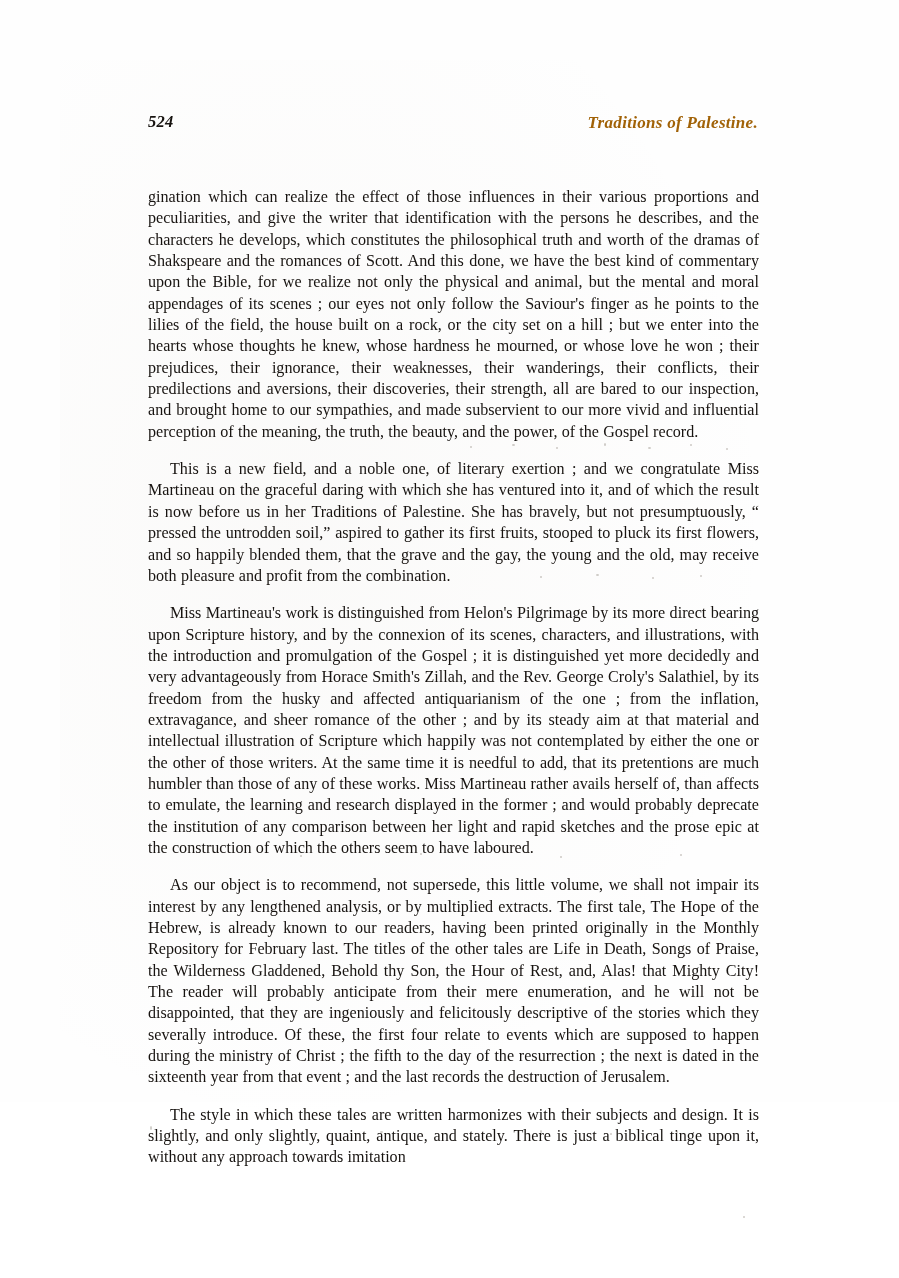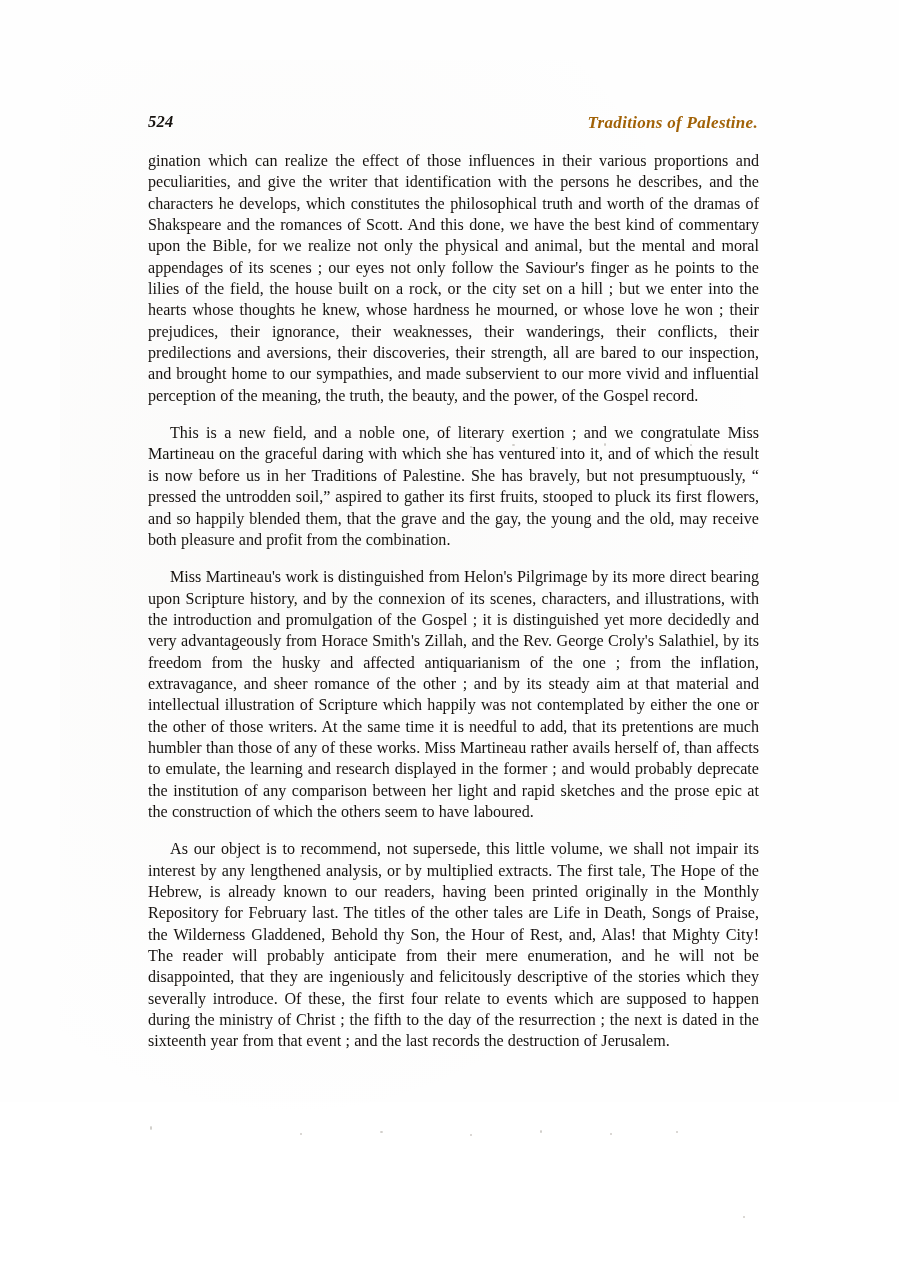--- a/index.html
+++ b/index.html
@@ -68,20 +68,21 @@
     font-size: 16.1px;
     line-height: 21.35px;
     letter-spacing: 0.01px;
     word-spacing: 0.2px;
     text-indent: 22px;
     hyphens: none;
     color: #171310;
   }
   .para.cont {
     text-indent: 0;
+    margin-top: 36px;
   }
   .para + .para {
     margin-top: 16px;
   }
 
   
   .speckle {
     position: absolute;
     pointer-events: none;
     background: #6d6358;
@@ -106,20 +107,21 @@
   <div class="running-head">
     <span class="folio">524</span>
     <span class="head-title">Traditions of Palestine.</span>
   </div>
 
   <div class="textblock">
     <p class="para cont">gination which can realize the effect of those influences in their various proportions and peculiarities, and give the writer that identification with the persons he describes, and the characters he develops, which constitutes the philosophical truth and worth of the dramas of Shakspeare and the romances of Scott. And this done, we have the best kind of commentary upon the Bible, for we realize not only the physical and animal, but the mental and moral appendages of its scenes ; our eyes not only follow the Saviour's finger as he points to the lilies of the field, the house built on a rock, or the city set on a hill ; but we enter into the hearts whose thoughts he knew, whose hardness he mourned, or whose love he won ; their prejudices, their ignorance, their weaknesses, their wanderings, their conflicts, their predilections and aversions, their discoveries, their strength, all are bared to our inspection, and brought home to our sympathies, and made subservient to our more vivid and influential perception of the meaning, the truth, the beauty, and the power, of the Gospel record.</p>
     <p class="para">This is a new field, and a noble one, of literary exertion ; and we congratulate Miss Martineau on the graceful daring with which she has ventured into it, and of which the result is now before us in her Traditions of Palestine. She has bravely, but not presumptuously, “ pressed the untrodden soil,” aspired to gather its first fruits, stooped to pluck its first flowers, and so happily blended them, that the grave and the gay, the young and the old, may receive both pleasure and profit from the combination.</p>
     <p class="para">Miss Martineau's work is distinguished from Helon's Pilgrimage by its more direct bearing upon Scripture history, and by the connexion of its scenes, characters, and illustrations, with the introduction and promulgation of the Gospel ; it is distinguished yet more decidedly and very advantageously from Horace Smith's Zillah, and the Rev. George Croly's Salathiel, by its freedom from the husky and affected antiquarianism of the one ; from the inflation, extravagance, and sheer romance of the other ; and by its steady aim at that material and intellectual illustration of Scripture which happily was not contemplated by either the one or the other of those writers. At the same time it is needful to add, that its pretentions are much humbler than those of any of these works. Miss Martineau rather avails herself of, than affects to emulate, the learning and research displayed in the former ; and would probably deprecate the institution of any comparison between her light and rapid sketches and the prose epic at the construction of which the others seem to have laboured.</p>
     <p class="para">As our object is to recommend, not supersede, this little volume, we shall not impair its interest by any lengthened analysis, or by multiplied extracts. The first tale, The Hope of the Hebrew, is already known to our readers, having been printed originally in the Monthly Repository for February last. The titles of the other tales are Life in Death, Songs of Praise, the Wilderness Gladdened, Behold thy Son, the Hour of Rest, and, Alas! that Mighty City! The reader will probably anticipate from their mere enumeration, and he will not be disappointed, that they are ingeniously and felicitously descriptive of the stories which they severally introduce. Of these, the first four relate to events which are supposed to happen during the ministry of Christ ; the fifth to the day of the resurrection ; the next is dated in the sixteenth year from that event ; and the last records the destruction of Jerusalem.</p>
+    <p class="para">The style in which these tales are written harmonizes with their subjects and design. It is slightly, and only slightly, quaint, antique, and stately. There is just a biblical tinge upon it, without any approach towards imitation</p>
   </div>
 
   <div class="speckle" style="left:470px; top:446px; width:2px; height:2px;"></div>
   <div class="speckle" style="left:512px; top:444px; width:3px; height:2px;"></div>
   <div class="speckle" style="left:556px; top:447px; width:2px; height:2px;"></div>
   <div class="speckle" style="left:604px; top:443px; width:2px; height:3px;"></div>
   <div class="speckle" style="left:648px; top:447px; width:3px; height:2px;"></div>
   <div class="speckle" style="left:690px; top:444px; width:2px; height:2px;"></div>
   <div class="speckle" style="left:726px; top:448px; width:2px; height:2px;"></div>
   <div class="speckle" style="left:540px; top:576px; width:2px; height:2px;"></div>

